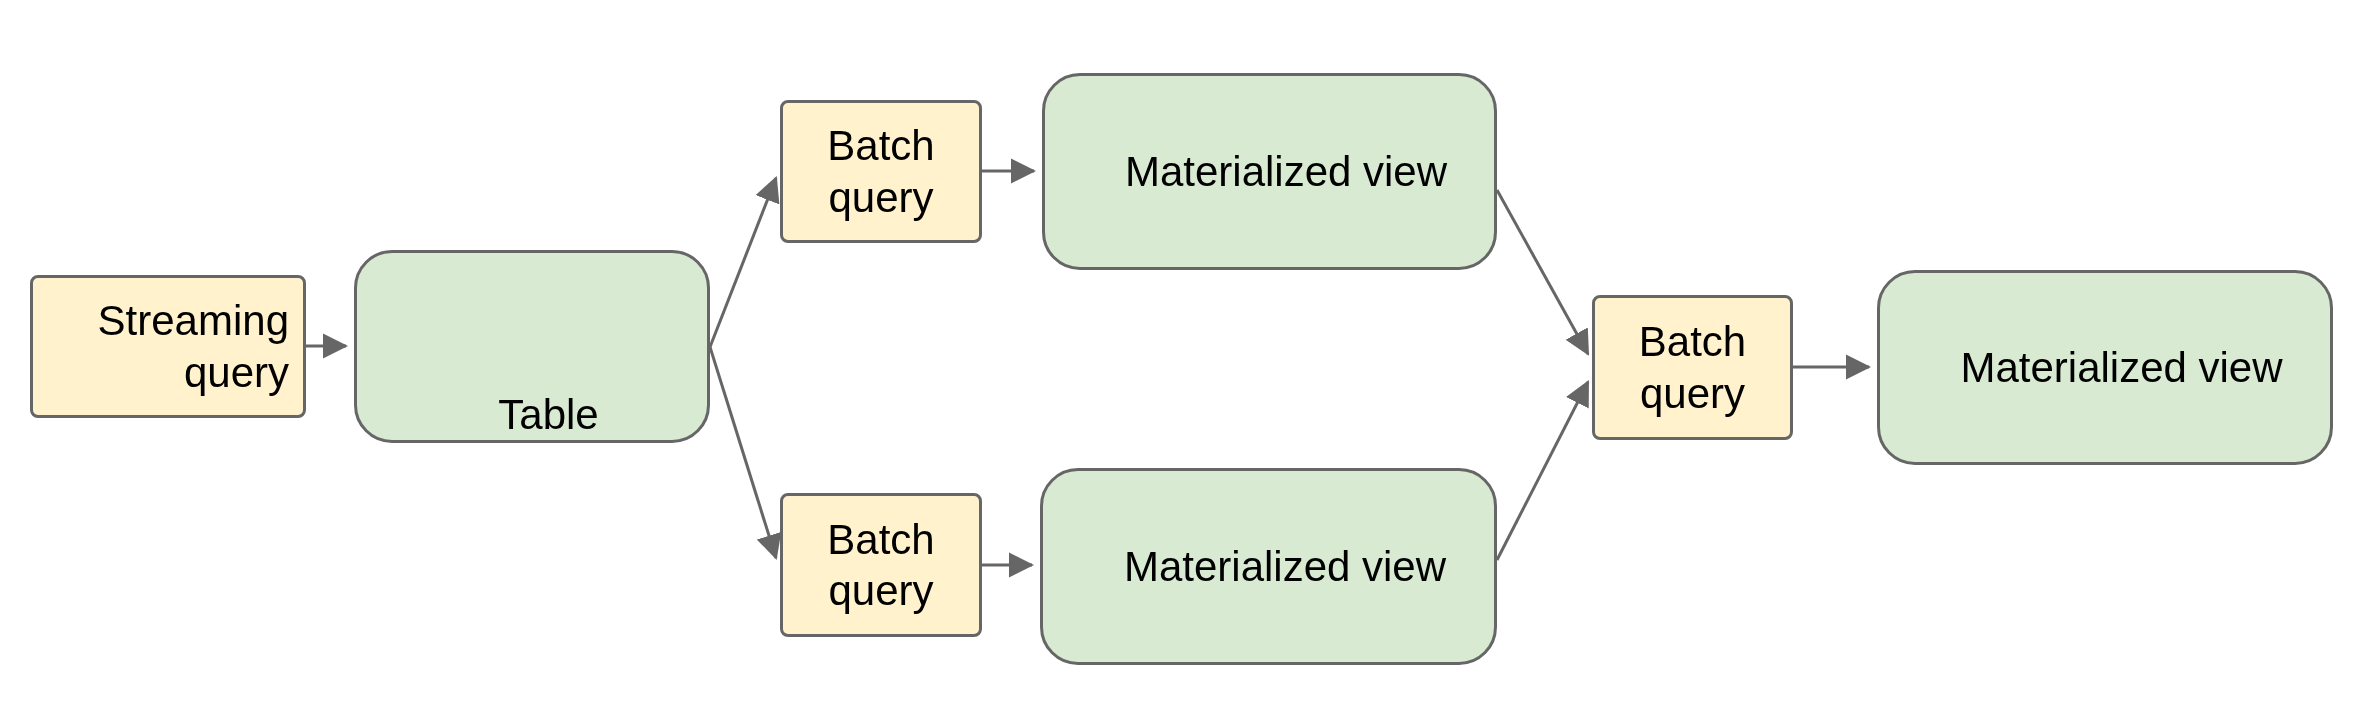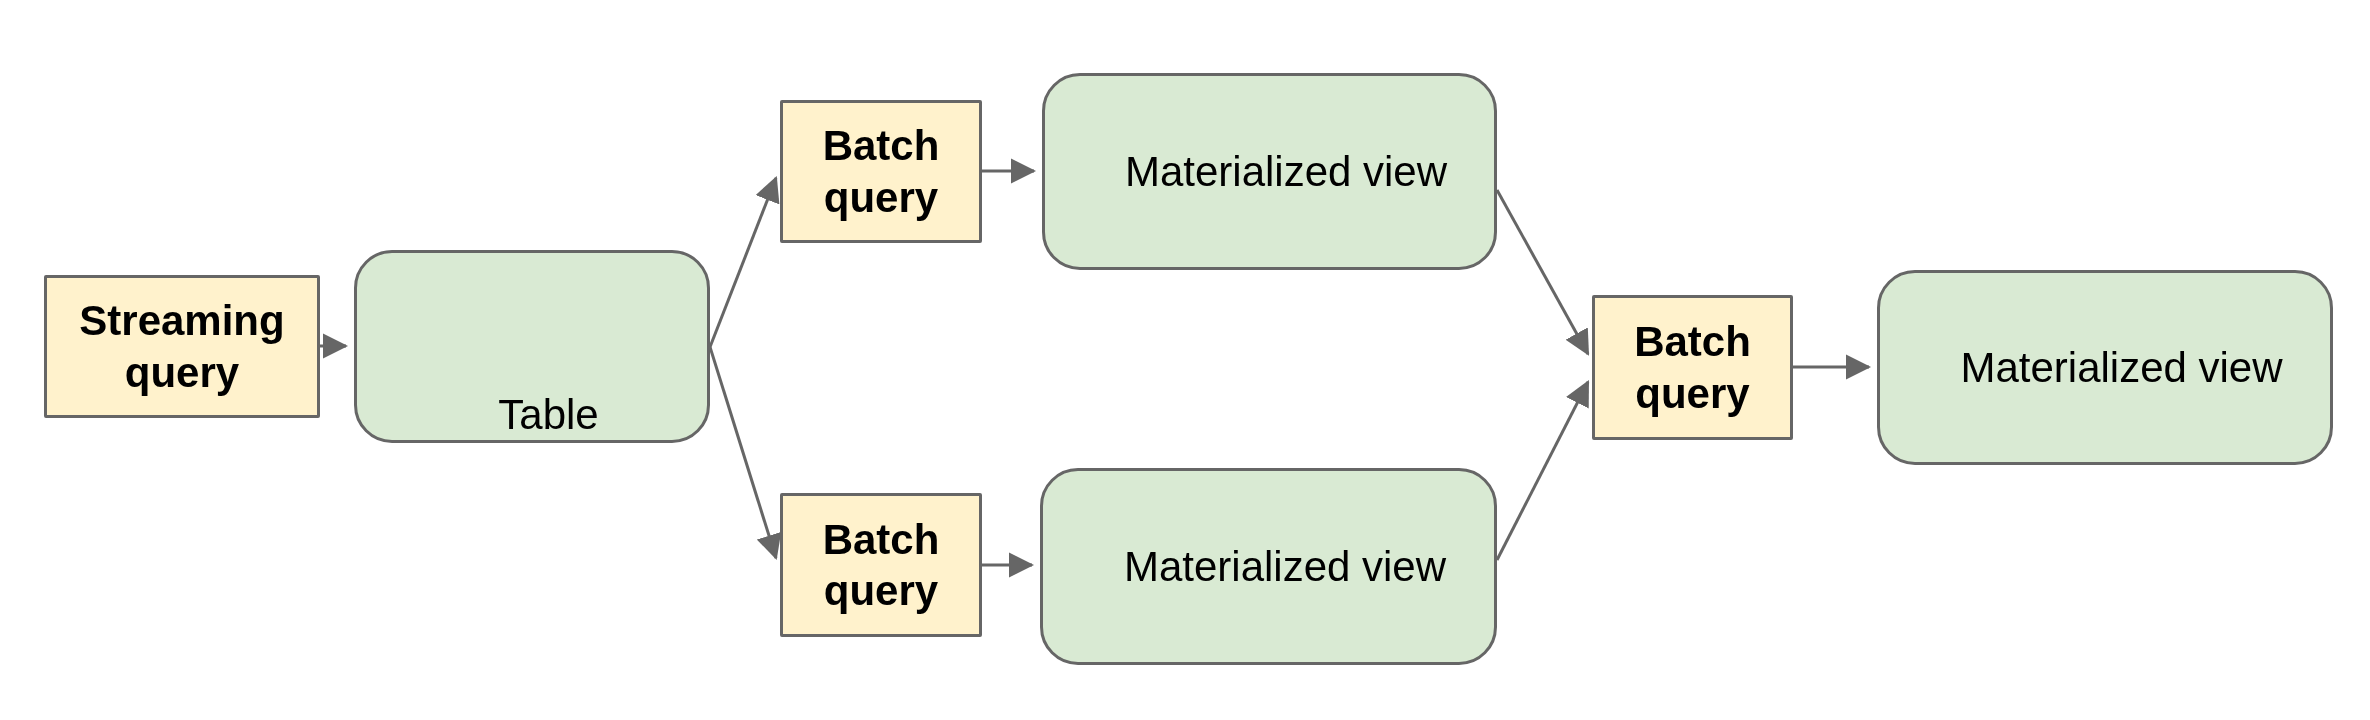--- a/index.html
+++ b/index.html
@@ -30,30 +30,29 @@
     text-align: center;
     color: #000000;
     font-size: 42px;
     line-height: 1.22;
     border: 3px solid #666666;
     box-sizing: border-box;
     padding: 0 14px;
   }
   .node.query {
     background: #fff2cc;
-    border-radius: 2px;
-    font-weight: bold;
+    border-radius: 8px;
   }
   .node.view {
     background: #d9ead3;
     border-radius: 38px;
     padding-left: 47px;
   }
   
-  #n-streaming     { left: 44px;   top: 275px; width: 276px; height: 143px; }
+  #n-streaming     { left: 30px;   top: 275px; width: 276px; height: 143px; text-align: right; }
   #n-table         { left: 354px;  top: 250px; width: 356px; height: 193px; align-items: flex-end; }
   #n-batch-top     { left: 780px;  top: 100px; width: 202px; height: 143px; }
   #n-mv-top        { left: 1042px; top: 73px;  width: 455px; height: 197px; }
   #n-batch-bottom  { left: 780px;  top: 493px; width: 202px; height: 144px; }
   #n-mv-bottom     { left: 1040px; top: 468px; width: 457px; height: 197px; }
   #n-batch-right   { left: 1592px; top: 295px; width: 201px; height: 145px; }
   #n-mv-right      { left: 1877px; top: 270px; width: 456px; height: 195px; }
 </style>
 </head>
 <body>

